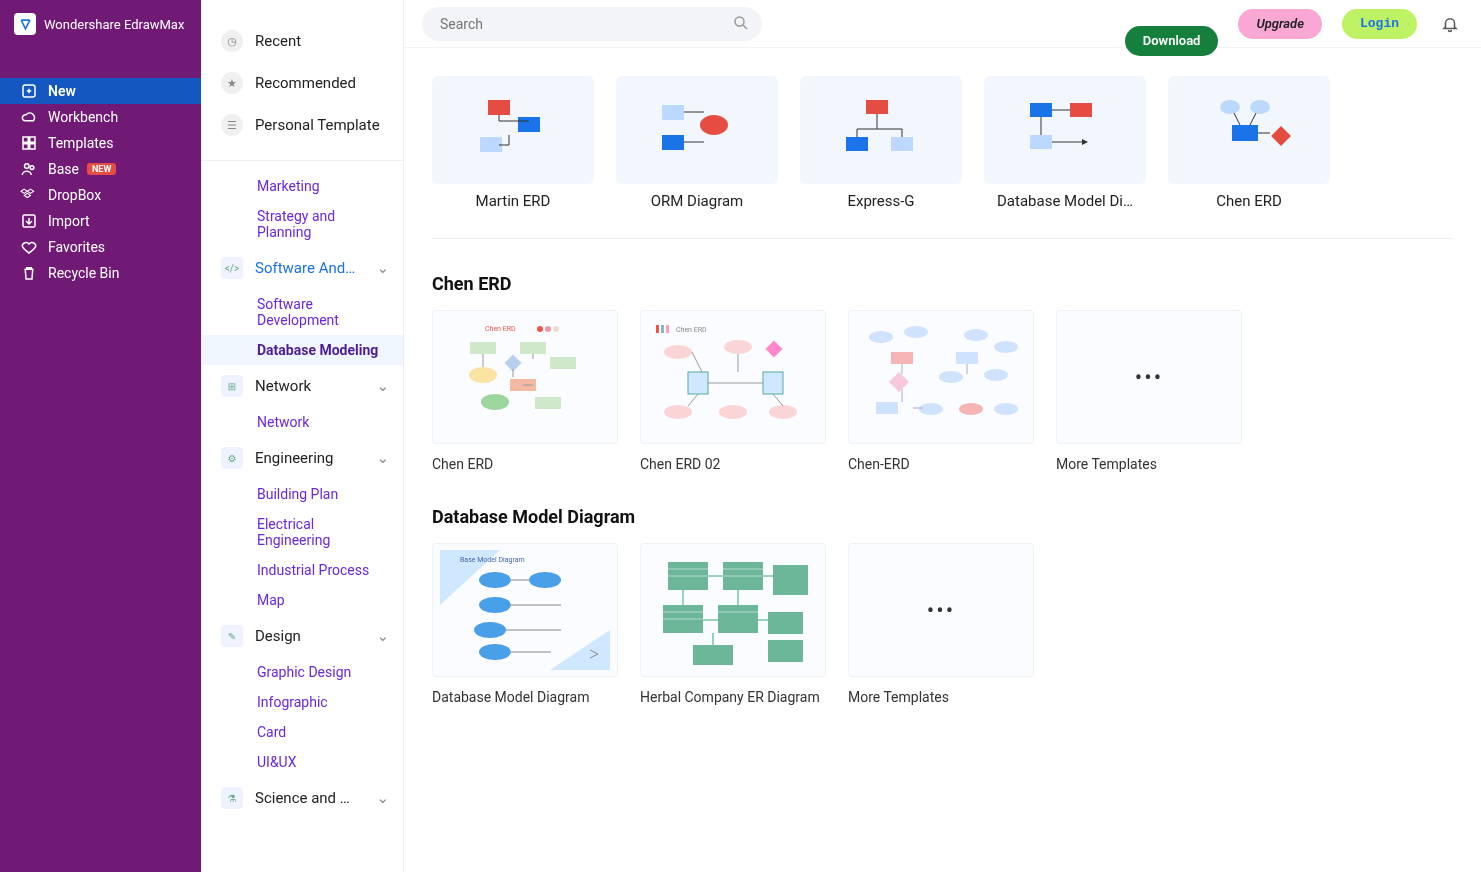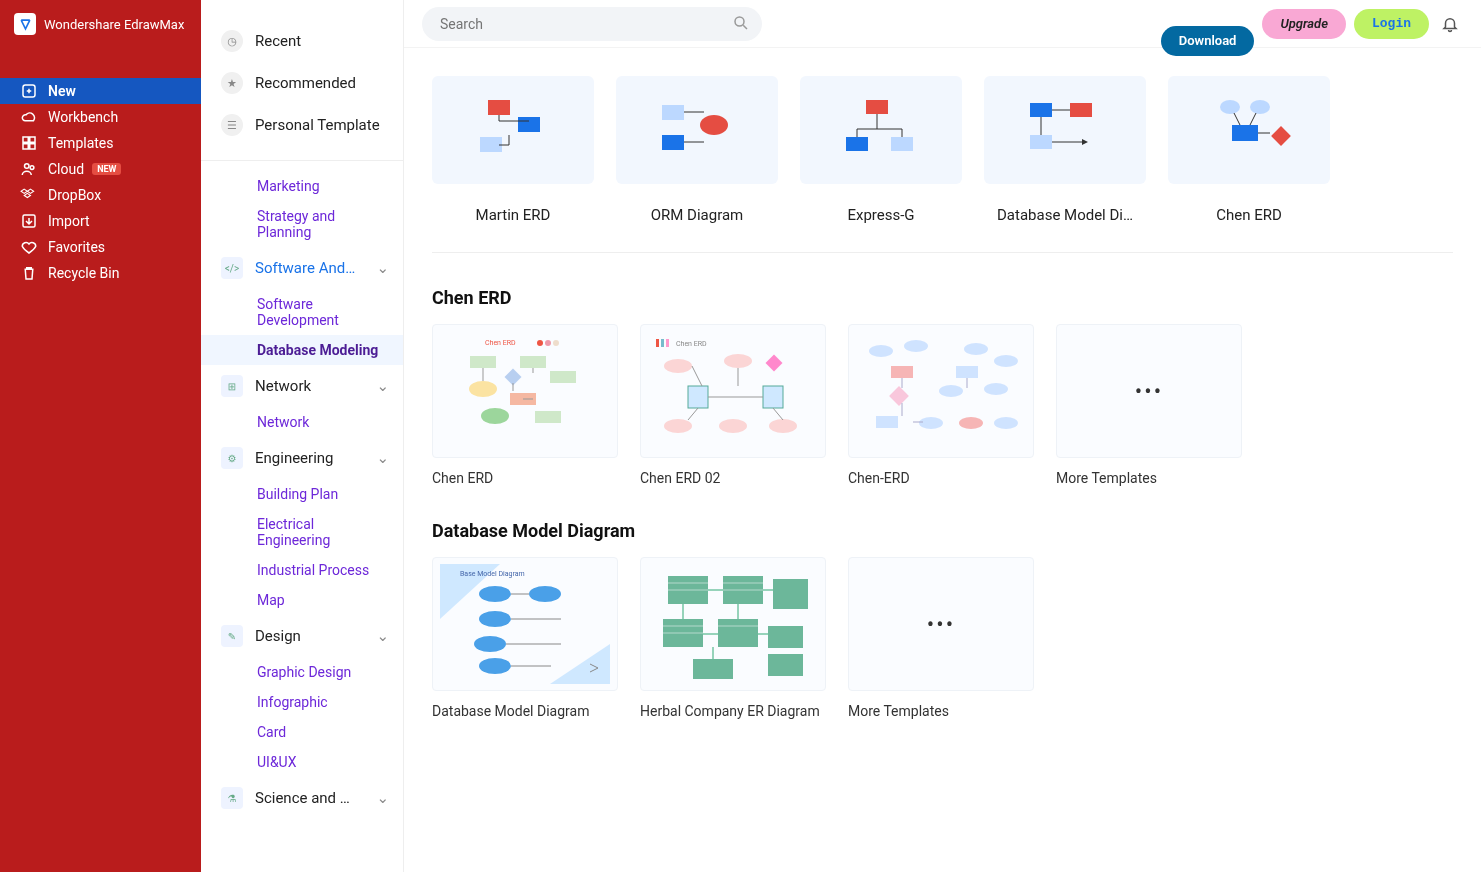--- a/index.html
+++ b/index.html
@@ -1,20 +1,20 @@
 <!DOCTYPE html>
 <html><head>
 <meta charset="utf-8">
 <style>
 * { margin: 0; padding: 0; box-sizing: border-box; font-family: -apple-system, BlinkMacSystemFont, "Segoe UI", Roboto, Arial, sans-serif; }
 html, body { width: 100%; height: 100%; background: #fff; overflow: hidden; }
 .app { display: flex; height: 100vh; }
 
 
-.sidebar-main { width: 201px; background: #b91c1c; color: #fff; display: flex; flex-direction: column; }
+.sidebar-main { width: 201px; background: #701a75; color: #fff; display: flex; flex-direction: column; }
 .logo-bar { display: flex; align-items: center; padding: 10px 14px; height: 48px; }
 .logo-icon { width: 22px; height: 22px; background: #fff; border-radius: 4px; display: flex; align-items: center; justify-content: center; color: #1a73e8; font-weight: bold; margin-right: 8px; }
 .logo-text { font-size: 13px; }
 .main-nav { padding-top: 30px; }
 .main-nav-item { display: flex; align-items: center; padding: 4px 20px; cursor: pointer; font-size: 14px; }
 .main-nav-item.active { background: #1557c0; font-weight: 600; }
 .main-nav-item .icon { width: 28px; display: flex; align-items: center; }
 .main-nav-item .badge { margin-left: 8px; background: #e54d42; color: #fff; font-size: 9px; font-weight: 700; padding: 1px 5px; border-radius: 3px; }
 
 
@@ -26,38 +26,38 @@
 .cat-list { padding: 4px 0; }
 .cat-sub { padding: 7px 20px 7px 56px; font-size: 14px; color: #6d28d9; cursor: pointer; }
 .cat-sub.active { color: #4c1d95; font-weight: 700; background: #f0f6ff; }
 .cat-head { display: flex; align-items: center; padding: 10px 14px 10px 20px; font-size: 15px; color: #222; cursor: pointer; }
 .cat-head.active { color: #1a73e8; }
 .cat-head .ci-icon { width: 22px; height: 22px; background: #eef3ff; border-radius: 4px; margin-right: 12px; display:flex; align-items:center; justify-content:center; font-size:10px; color:#6a8; }
 .cat-head .chev { margin-left: auto; color: #888; }
 
 
 .right { flex: 1; display: flex; flex-direction: column; overflow: hidden; }
-.topbar { height: 48px; display: flex; align-items: center; padding: 0 18px; border-bottom: 1px solid #f3f3f3; gap: 8px; }
+.topbar { height: 48px; display: flex; align-items: center; padding: 0 18px; border-bottom: 1px solid #f3f3f3; gap: 20px; }
 .search-wrap { flex: 0 0 340px; position: relative; }
 .search-input { width: 100%; height: 34px; border: none; border-radius: 17px; background: #f2f4f7; padding: 0 40px 0 18px; font-size: 14px; outline: none; color: #555; }
 .search-icon { position: absolute; right: 12px; top: 7px; color: #999; }
 .topbar-spacer { flex: 1; }
 .btn { border: none; border-radius: 16px; height: 30px; padding: 0 18px; font-size: 13px; cursor: pointer; font-weight: 600; }
-.btn-download { background: #0369a1; color: #fff; margin-top: 34px; }
+.btn-download { background: #15803d; color: #fff; margin-top: 34px; }
 .btn-upgrade { background: #f9a8d4; color: #222; font-style: italic; }
 .btn-login { background: #bef264; color: #1a73e8; font-family: Liberation Mono, monospace; }
 .bell { color: #555; padding: 4px; cursor: pointer; }
 
 .content { flex: 1; overflow-y: auto; padding: 28px 28px 40px 28px; }
 
 
 .dtype-row { display: flex; gap: 22px; padding-bottom: 28px; border-bottom: 1px solid #eee; }
 .dtype-card { width: 162px; display: flex; flex-direction: column; align-items: center; }
 .dtype-thumb { width: 162px; height: 108px; background: #f2f7fe; border-radius: 6px; display: flex; align-items: center; justify-content: center; }
-.dtype-label { margin-top: 22px; font-size: 15px; color: #222; white-space: nowrap; overflow: hidden; text-overflow: ellipsis; max-width: 162px; text-align: center; }
+.dtype-label { margin-top: 8px; font-size: 15px; color: #222; white-space: nowrap; overflow: hidden; text-overflow: ellipsis; max-width: 162px; text-align: center; }
 
 
 .section { margin-top: 34px; }
 .section-title { font-size: 18px; font-weight: 700; color: #111; margin-bottom: 16px; }
 .tmpl-row { display: flex; gap: 22px; }
 .tmpl-card { width: 186px; }
 .tmpl-thumb { width: 186px; height: 134px; background: #fafcff; border: 1px solid #eef2f7; border-radius: 4px; display:flex; align-items:center; justify-content:center; position:relative; overflow:hidden; }
 .tmpl-label { margin-top: 12px; font-size: 14px; color: #333; }
 .more-dots { font-size: 22px; color: #333; letter-spacing: 2px; }
 
@@ -108,21 +108,21 @@
         <span>Templates</span>
       </div>
       <div class="main-nav-item">
         <span class="icon">
             <svg width="18" height="18" viewBox="0 0 24 24" fill="none" stroke="#fff" stroke-width="2">
               <circle cx="9" cy="8" r="3"></circle>
               <circle cx="16" cy="10" r="2.5"></circle>
               <path d="M3 20c0-3 3-5 6-5s6 2 6 5"></path>
             </svg>
           </span>
-        <span>Cloud</span>
+        <span>Base</span>
         <span class="badge">NEW</span>
       </div>
       <div class="main-nav-item">
         <span class="icon">
             <svg width="18" height="18" viewBox="0 0 24 24" fill="none" stroke="#fff" stroke-width="2">
               <path d="M6 4l6 4-6 4-6-4 6-4zM18 4l6 4-6 4-6-4 6-4z" transform="scale(.7) translate(2 2)"></path>
               <path d="M12 14l6 4-6 4-6-4 6-4z" transform="scale(.7) translate(2 0)"></path>
             </svg>
           </span>
         <span>DropBox</span>

